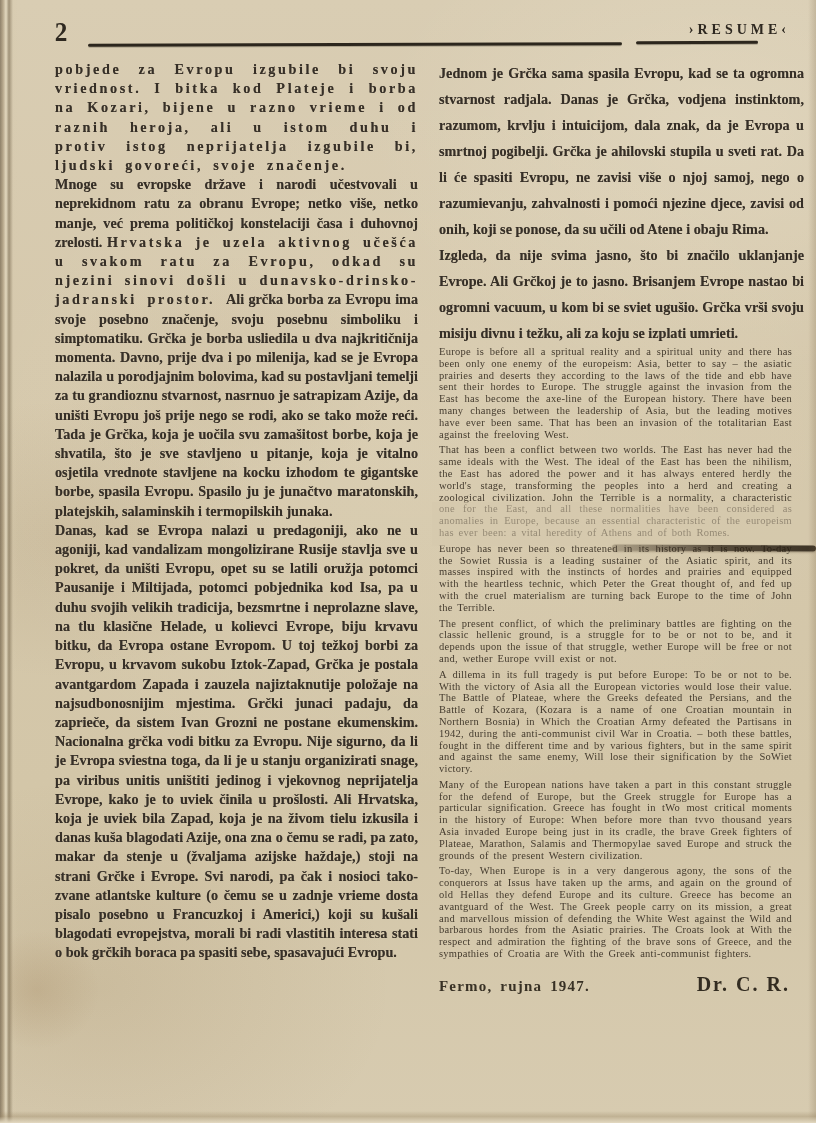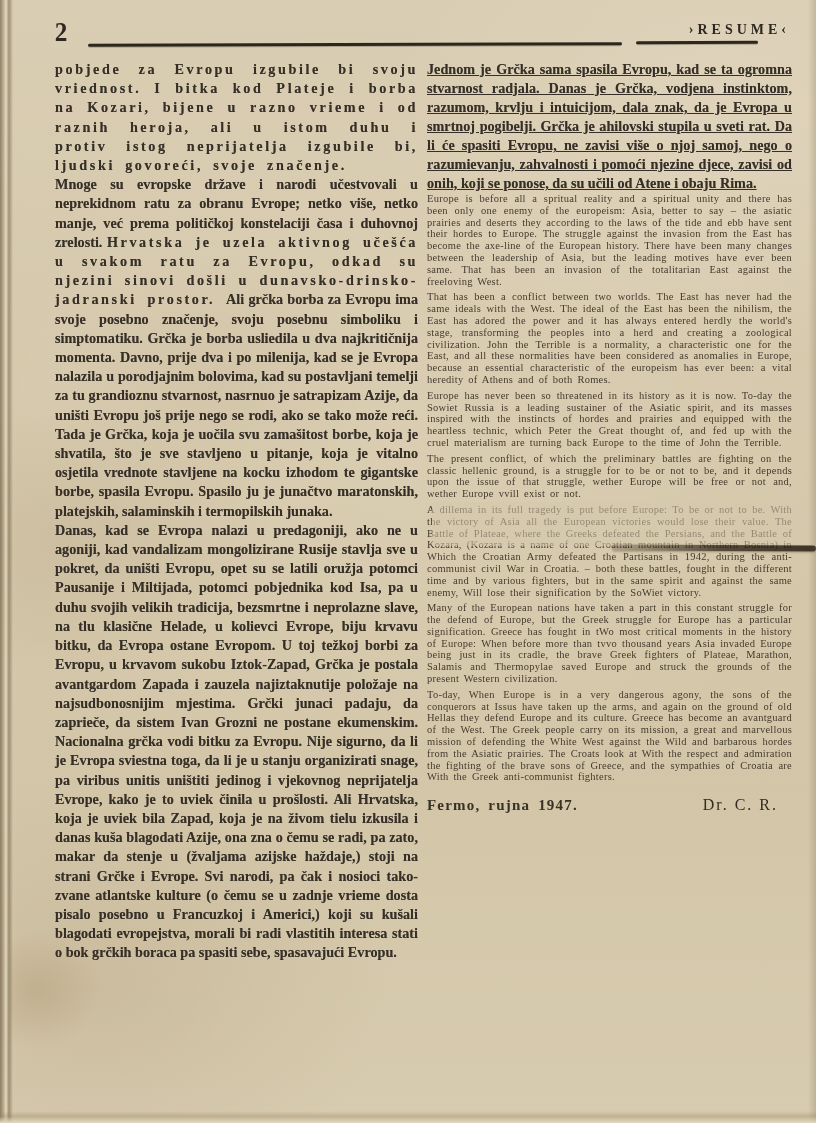--- a/index.html
+++ b/index.html
@@ -46,48 +46,48 @@
   }
   .rule{
     position:absolute;height:3px;background:#2c261d;border-radius:2px;
     box-shadow:0 1px 0 rgba(44,38,29,0.25);
   }
   .rule-long{left:88px;top:43px;width:534px;transform:rotate(-0.15deg);}
   .rule-short{left:636px;top:41px;width:122px;transform:rotate(-0.2deg);}
   
   .columns{
     position:absolute;left:55px;top:60px;width:737px;
-    display:flex;gap:9px;
+    display:flex;gap:21px;
   }
   .col-left{width:363px;flex:none;}
   .col-right{width:365px;flex:none;}
   .hr-text{
     margin:0;
     font-size:14.2px;line-height:19.2px;font-weight:700;
     text-align:justify;color:#362f27;
     text-shadow:0 0 0.6px rgba(54,47,39,0.45);
   }
-  .col-right .hr-text{line-height:19px;text-decoration:underline;}
+  .col-right .hr-text{line-height:26px;}
   .spaced{letter-spacing:2.6px;word-spacing:4px;}
   .resume-heading{
     margin:18px 0 9px 0;
     font-size:12.8px;font-weight:700;letter-spacing:1.6px;color:#3a332a;
   }
   .en{
-    margin:0 0 4px 0;
+    margin:0 12px 4px 0;
     font-size:10.5px;line-height:11.8px;font-weight:400;
     letter-spacing:0.25px;word-spacing:2px;
     text-align:justify;color:#443b2e;
   }
   .signoff{
     display:flex;justify-content:space-between;align-items:baseline;
     margin-top:13px;padding-right:14px;
   }
   .place-date{font-size:15px;font-weight:700;letter-spacing:1.2px;word-spacing:3px;color:#383125;}
-  .author{font-size:16px;font-weight:400;letter-spacing:2px;color:#332c21;margin-left:24px;}
+  .author{font-size:20px;font-weight:700;letter-spacing:2px;color:#332c21;margin-left:24px;}
   
   .fade-band{
     position:absolute;left:432px;top:502px;width:380px;height:44px;
     background:rgba(213,200,173,0.55);
     pointer-events:none;
   }
   .smudge{
     position:absolute;left:612px;top:545px;width:204px;height:6px;
     background:linear-gradient(90deg, rgba(55,42,26,0.25), rgba(40,30,18,0.75) 55%, rgba(35,26,15,0.85));
     border-radius:3px;transform:rotate(0.25deg);
@@ -122,20 +122,21 @@
   <main class="columns">
 
     <section class="col-left">
       <p class="hr-text"><span class="spaced">pobjede za Evropu izgubile bi svoju vriednost. I bitka kod Plateje i borba na Kozari, bijene u razno vrieme i od raznih heroja, ali u istom duhu i protiv istog neprijatelja izgubile bi, ljudski govoreći, svoje značenje.</span></p>
       <p class="hr-text"><span>Mnoge su evropske države i narodi učestvovali u neprekidnom ratu za obranu Evrope; netko više, netko manje, već prema političkoj konstelaciji časa i duhovnoj zrelosti. </span><span class="spaced">Hrvatska je uzela aktivnog učešća u svakom ratu za Evropu, odkad su njezini sinovi došli u dunavsko-drinsko-jadranski prostor. </span><span>Ali grčka borba za Evropu ima svoje posebno značenje, svoju posebnu simboliku i simptomatiku. Grčka je borba usliedila u dva najkritičnija momenta. Davno, prije dva i po milenija, kad se je Evropa nalazila u porodjajnim bolovima, kad su postavljani temelji za tu grandioznu stvarnost, nasrnuo je satrapizam Azije, da uništi Evropu još prije nego se rodi, ako se tako može reći. Tada je Grčka, koja je uočila svu zamašitost borbe, koja je shvatila, što je sve stavljeno u pitanje, koja je vitalno osjetila vrednote stavljene na kocku izhodom te gigantske borbe, spasila Evropu. Spasilo ju je junačtvo maratonskih, platejskih, salaminskih i termopilskih junaka.</span></p>
       <p class="hr-text"><span>Danas, kad se Evropa nalazi u predagoniji, ako ne u agoniji, kad vandalizam mongolizirane Rusije stavlja sve u pokret, da uništi Evropu, opet su se latili oružja potomci Pausanije i Miltijada, potomci pobjednika kod Isa, pa u duhu svojih velikih tradicija, bezsmrtne i neprolazne slave, na tlu klasične Helade, u kolievci Evrope, biju krvavu bitku, da Evropa ostane Evropom. U toj težkoj borbi za Evropu, u krvavom sukobu Iztok-Zapad, Grčka je postala avantgardom Zapada i zauzela najiztaknutije položaje na najsudbonosnijim mjestima. Grčki junaci padaju, da zaprieče, da sistem Ivan Grozni ne postane ekumenskim. Nacionalna grčka vodi bitku za Evropu. Nije sigurno, da li je Evropa sviestna toga, da li je u stanju organizirati snage, pa viribus unitis uništiti jedinog i vjekovnog neprijatelja Evrope, kako je to uviek činila u prošlosti. Ali Hrvatska, koja je uviek bila Zapad, koja je na živom tielu izkusila i danas kuša blagodati Azije, ona zna o čemu se radi, pa zato, makar da stenje u (žvaljama azijske haždaje,) stoji na strani Grčke i Evrope. Svi narodi, pa čak i nosioci tako-zvane atlantske kulture (o čemu se u zadnje vrieme dosta pisalo posebno u Francuzkoj i Americi,) koji su kušali blagodati evropejstva, morali bi radi vlastitih interesa stati o bok grčkih boraca pa spasiti sebe, spasavajući Evropu.</span></p>
     </section>
 
     <section class="col-right">
       <p class="hr-text">Jednom je Grčka sama spasila Evropu, kad se ta ogromna stvarnost radjala. Danas je Grčka, vodjena instinktom, razumom, krvlju i intuicijom, dala znak, da je Evropa u smrtnoj pogibelji. Grčka je ahilovski stupila u sveti rat. Da li će spasiti Evropu, ne zavisi više o njoj samoj, nego o razumievanju, zahvalnosti i pomoći njezine djece, zavisi od onih, koji se ponose, da su učili od Atene i obaju Rima.</p>
+      <p class="hr-text">Izgleda, da nije svima jasno, što bi značilo uklanjanje Evrope. Ali Grčkoj je to jasno. Brisanjem Evrope nastao bi ogromni vacuum, u kom bi se sviet ugušio. Grčka vrši svoju misiju divnu i težku, ali za koju se izplati umrieti.</p>
 
 
       <p class="en">Europe is before all a spritual reality and a spiritual unity and there has been only one enemy of the europeism: Asia, better to say – the asiatic prairies and deserts they according to the laws of the tide and ebb have sent their hordes to Europe. The struggle against the invasion from the East has become the axe-line of the European history. There have been many changes between the leadership of Asia, but the leading motives have ever been same. That has been an invasion of the totalitarian East against the freeloving West.</p>
       <p class="en">That has been a conflict between two worlds. The East has never had the same ideals with the West. The ideal of the East has been the nihilism, the East has adored the power and it has always entered herdly the world's stage, transforming the peoples into a herd and creating a zoological civilization. John the Terrible is a normality, a characteristic one for the East, and all these normalities have been considered as anomalies in Europe, because an essential characteristic of the europeism has ever been: a vital heredity of Athens and of both Romes.</p>
       <p class="en">Europe has never been so threatened in its history as it is now. To-day the Sowiet Russia is a leading sustainer of the Asiatic spirit, and its masses inspired with the instincts of hordes and prairies and equipped with the heartless technic, which Peter the Great thought of, and fed up with the cruel materialism are turning back Europe to the time of John the Terrible.</p>
       <p class="en">The present conflict, of which the preliminary battles are fighting on the classic hellenic ground, is a struggle for to be or not to be, and it depends upon the issue of that struggle, wether Europe will be free or not and, wether Europe vvill exist or not.</p>
       <p class="en">A dillema in its full tragedy is put before Europe: To be or not to be. With the victory of Asia all the European victories would lose their value. The Battle of Plateae, where the Greeks defeated the Persians, and the Battle of Kozara, (Kozara is a name of one Croatian mountain in Northern Bosnia) in Which the Croatian Army defeated the Partisans in 1942, during the anti-communist civil War in Croatia. – both these battles, fought in the different time and by various fighters, but in the same spirit and against the same enemy, Will lose their signification by the SoWiet victory.</p>
       <p class="en">Many of the European nations have taken a part in this constant struggle for the defend of Europe, but the Greek struggle for Europe has a particular signification. Greece has fought in tWo most critical moments in the history of Europe: When before more than tvvo thousand years Asia invaded Europe being just in its cradle, the brave Greek fighters of Plateae, Marathon, Salamis and Thermopylae saved Europe and struck the grounds of the present Western civilization.</p>
       <p class="en">To-day, When Europe is in a very dangerous agony, the sons of the conquerors at Issus have taken up the arms, and again on the ground of old Hellas they defend Europe and its culture. Greece has become an avantguard of the West. The Greek people carry on its mission, a great and marvellous mission of defending the White West against the Wild and barbarous hordes from the Asiatic prairies. The Croats look at With the respect and admiration the fighting of the brave sons of Greece, and the sympathies of Croatia are With the Greek anti-communist fighters.</p>
 

